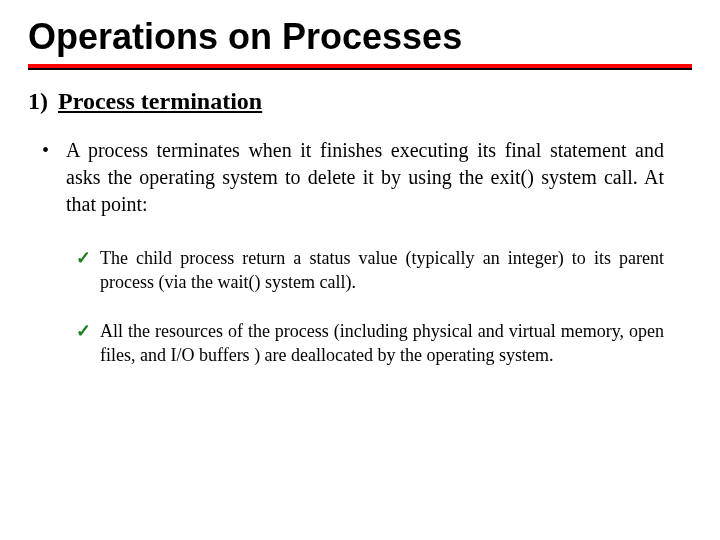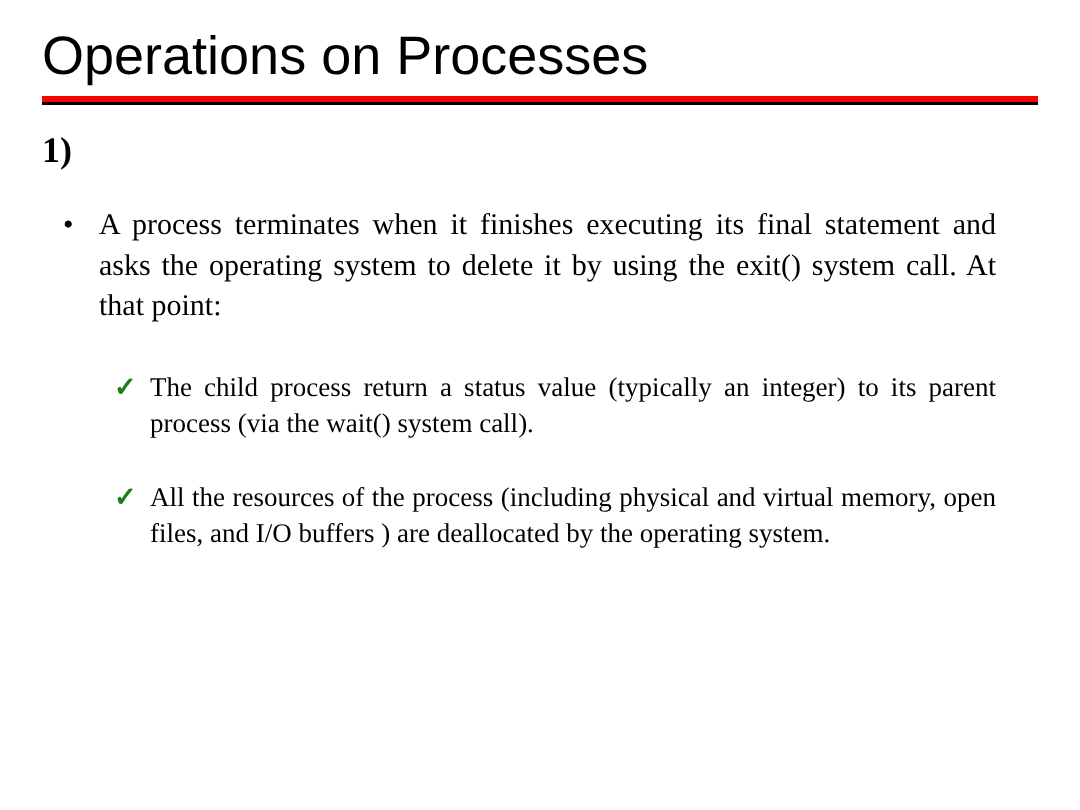--- a/index.html
+++ b/index.html
@@ -7,21 +7,21 @@
     width: 720px;
     height: 540px;
     background: #ffffff;
     font-family: "Times New Roman", Times, serif;
     color: #000;
     padding: 16px 28px 20px 28px;
     overflow: hidden;
   }
   .slide-title {
     font-family: Arial, Helvetica, sans-serif;
-    font-weight: 400;
+    font-weight: 700;
     font-size: 36px;
     letter-spacing: 0px;
     margin-bottom: 6px;
   }
   .rule {
     height: 4px;
     background: #ff0000;
     width: 100%;
     margin-top: 2px;
   }
@@ -68,20 +68,21 @@
 </style>
 </head>
 <body>
 
 <h1 class="slide-title">Operations on Processes</h1>
 <div class="rule"></div>
 <div class="subrule"></div>
 
 <div class="section-row">
   <span class="section-num">1)</span>
+  <span class="section-heading">Process termination</span>
 </div>
 
 <div class="bullet">
   <span class="dot">•</span>
   <span>A process terminates when it finishes executing its final statement and asks the operating system to delete it by using the exit() system call. At that point:</span>
 </div>
 
 <div class="check-item">
   <span class="check">✓</span>
   <span>The child process return a status value (typically an integer) to its parent process (via the wait() system call).</span>

